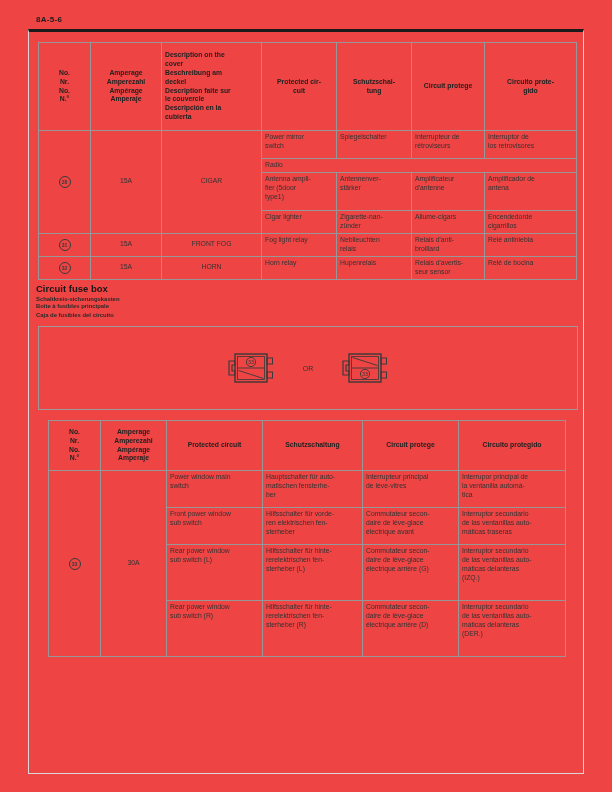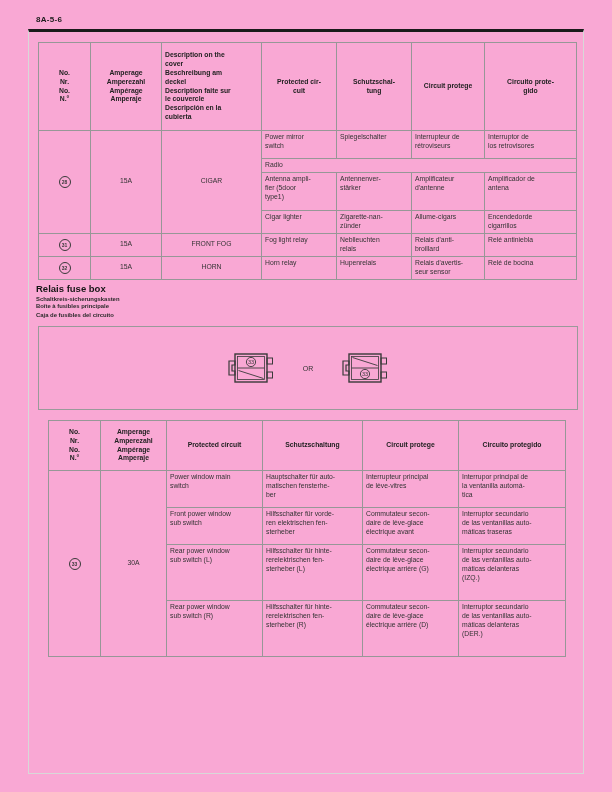--- a/index.html
+++ b/index.html
@@ -1,17 +1,17 @@
 <!DOCTYPE html>
 <html><head>
 <meta charset="utf-8">
 <style>
   html,body{margin:0;padding:0;background:#e8e8e8;}
   .page{
-    position:relative;width:612px;height:792px;background:#f9a8d4;
+    position:relative;width:612px;height:792px;background:#ef4444;
     font-family:"Liberation Sans",sans-serif;color:#2e2e2e;overflow:hidden;
     margin:0 auto;box-shadow:0 0 4px rgba(0,0,0,.3);
   }
   .page-code{position:absolute;left:36px;top:15px;font-size:8px;font-weight:bold;color:#1c1c1c;letter-spacing:.3px;}
   .frame{position:absolute;left:28px;top:29px;width:554px;height:741px;
     border-left:1px solid #d8d8d8;border-right:1px solid #d8d8d8;border-bottom:1px solid #d8d8d8;
     border-top:3px solid #1a1a1a;}
   table{border-collapse:collapse;table-layout:fixed;position:absolute;}
   td,th{border:1px solid #979797;padding:2px 3px;font-size:6.8px;line-height:1.32;
     white-space:pre-line;vertical-align:top;text-align:left;font-weight:normal;color:#333;
@@ -125,21 +125,21 @@
       <td class="cc">HORN</td>
       <td>Horn relay</td>
       <td>Hupenrelais</td>
       <td>Relais d'avertis-
 seur sensor</td>
       <td>Relé de bocina</td>
     </tr>
   </tbody>
     </table>
 
-  <div class="sec-title">Relais fuse box</div>
+  <div class="sec-title">Circuit fuse box</div>
   <div class="sec-sub" style="top:296px">Schaltkreis-sicherungskasten</div>
   <div class="sec-sub" style="top:303px">Boîte à fusibles principale</div>
   <div class="sec-sub" style="top:312px">Caja de fusibles del circuito</div>
 
   <div class="figure-box">
     <svg class="fuse-svg" width="52" height="40" viewBox="0 0 52 40">
       <path d="M10 13 H4 V27 H10 V23 H7 V17 H10 Z" fill="none" stroke="#3a3a3a" stroke-width="1.2"></path>
       <rect x="10" y="6" width="32" height="28" fill="none" stroke="#3a3a3a" stroke-width="1.4"></rect>
       <rect x="12.5" y="8.5" width="27" height="23" fill="none" stroke="#3a3a3a" stroke-width="0.8"></rect>
       <line x1="12.5" y1="20" x2="39.5" y2="20" stroke="#3a3a3a" stroke-width="0.9"></line>

